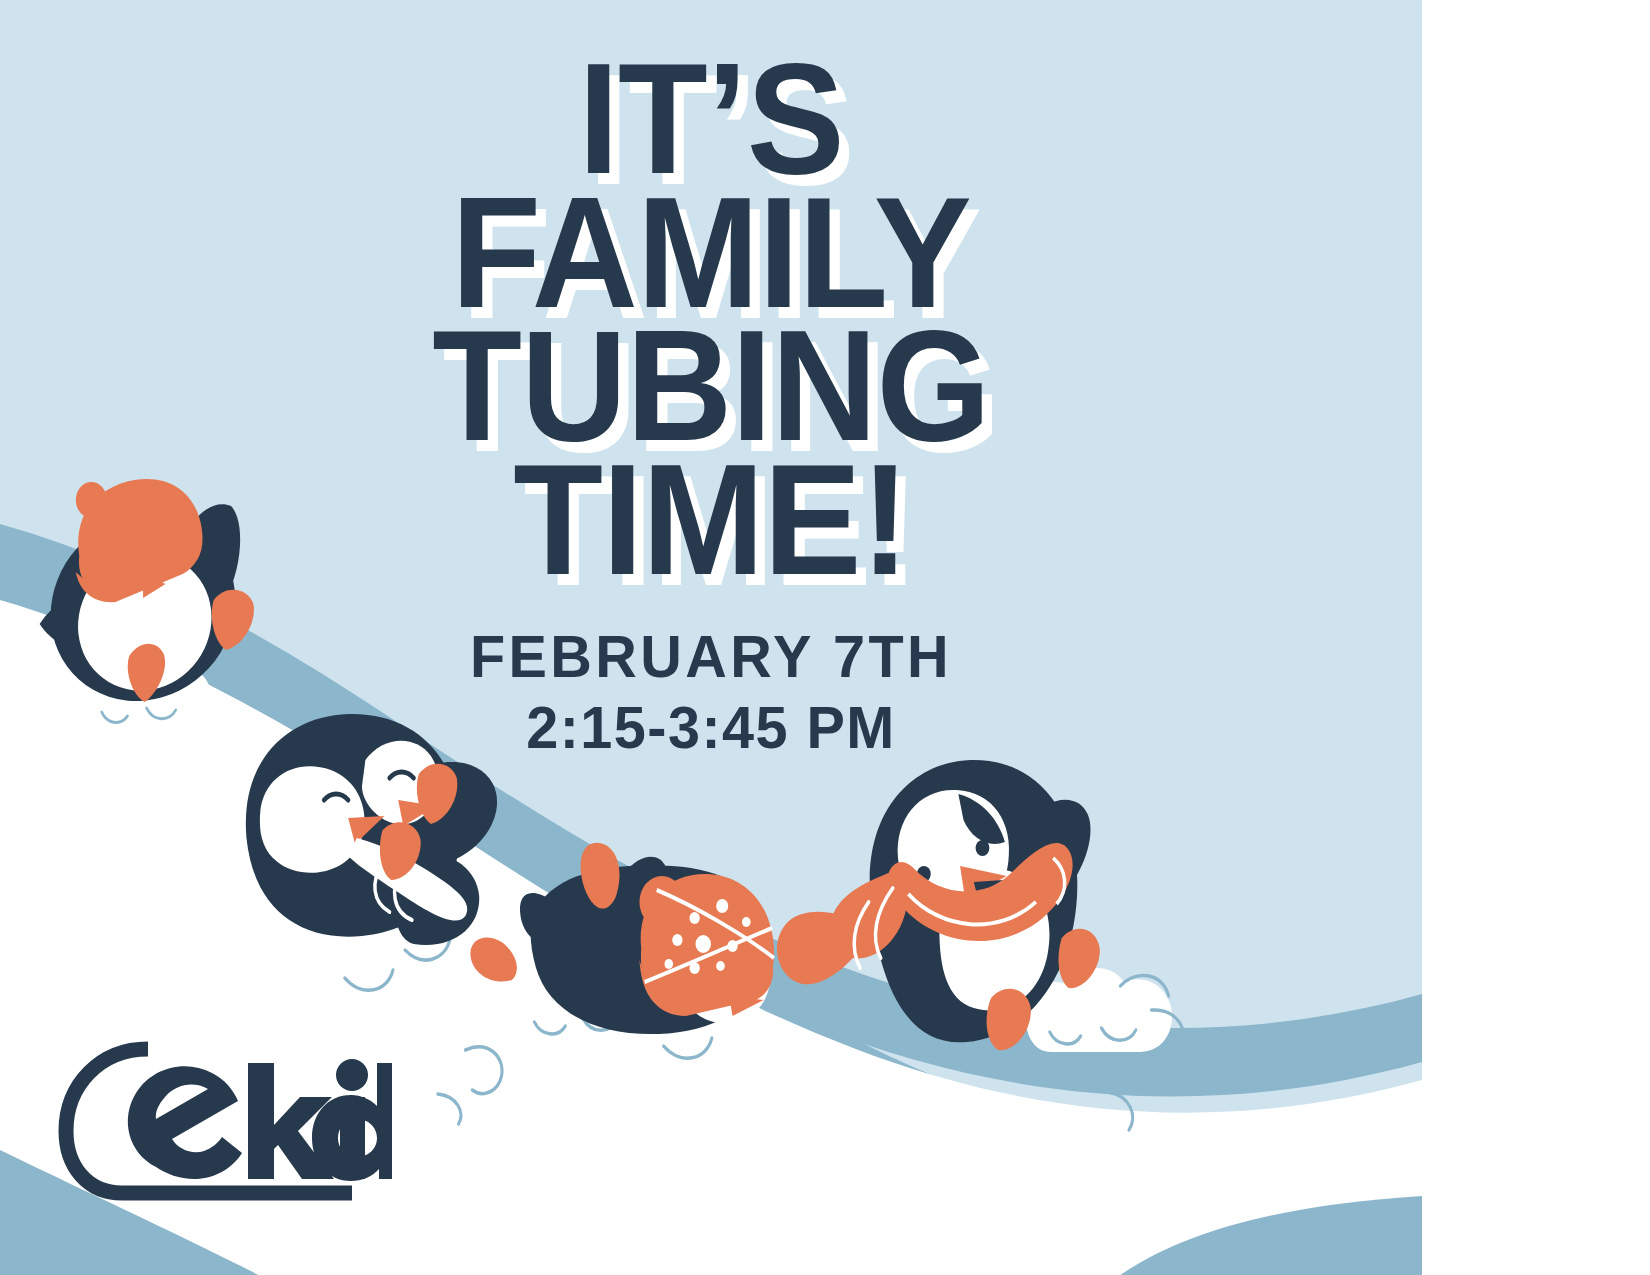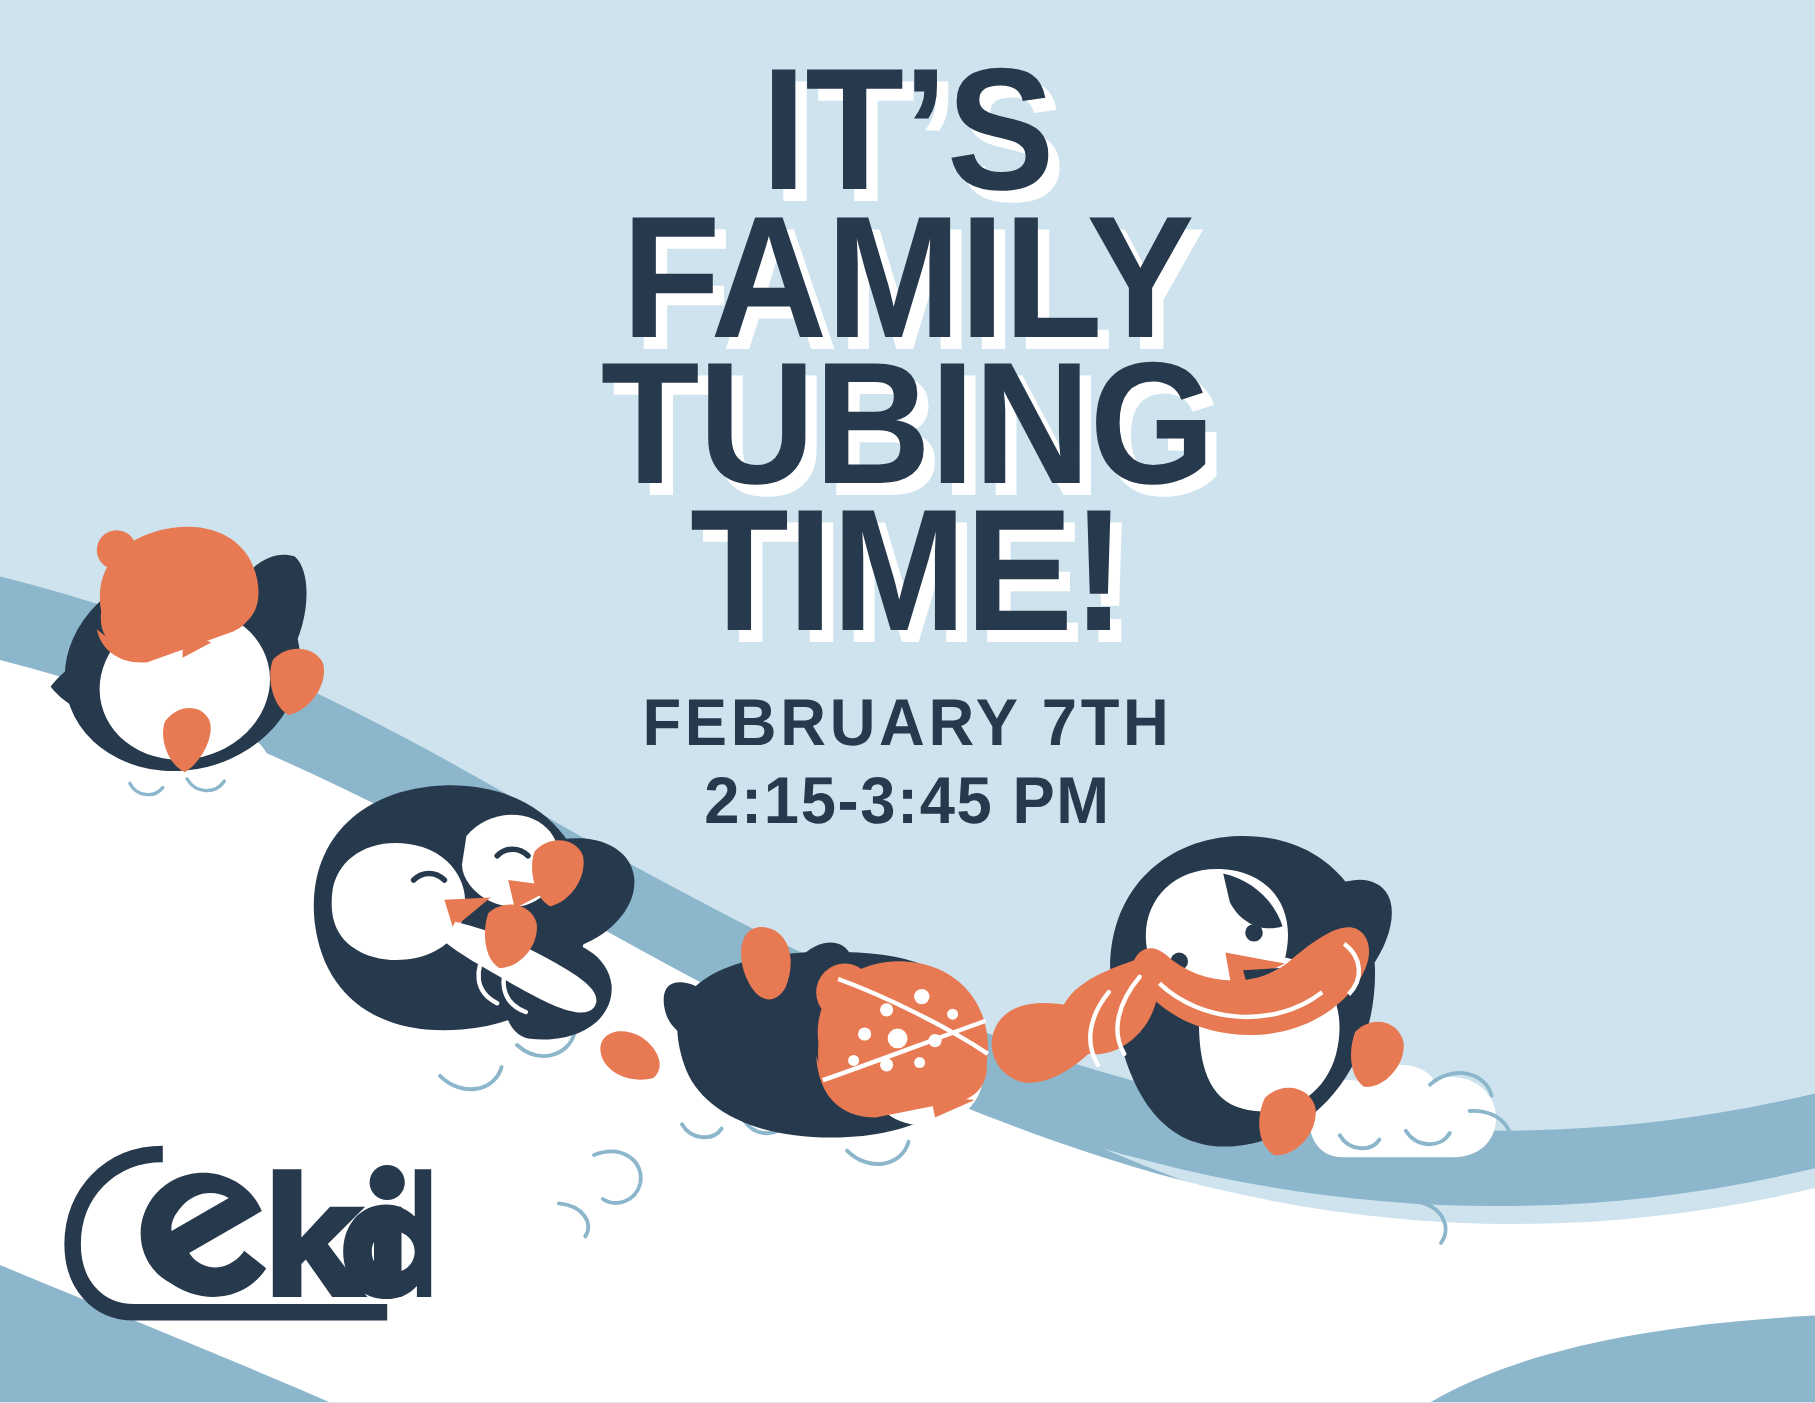--- a/index.html
+++ b/index.html
@@ -3,21 +3,21 @@
 <meta charset="utf-8">
 <title>Family Tubing Time</title>
 <style>
   html, body {
     margin: 0;
     padding: 0;
     background: #ffffff;
   }
   #poster {
     position: relative;
-    width: 1650px;
+    width: 1422px;
     height: 1275px;
     overflow: hidden;
     background: #cee3ee;
     font-family: "Liberation Sans", sans-serif;
   }
   #scene {
     position: absolute;
     inset: 0;
     width: 100%;
     height: 100%;

